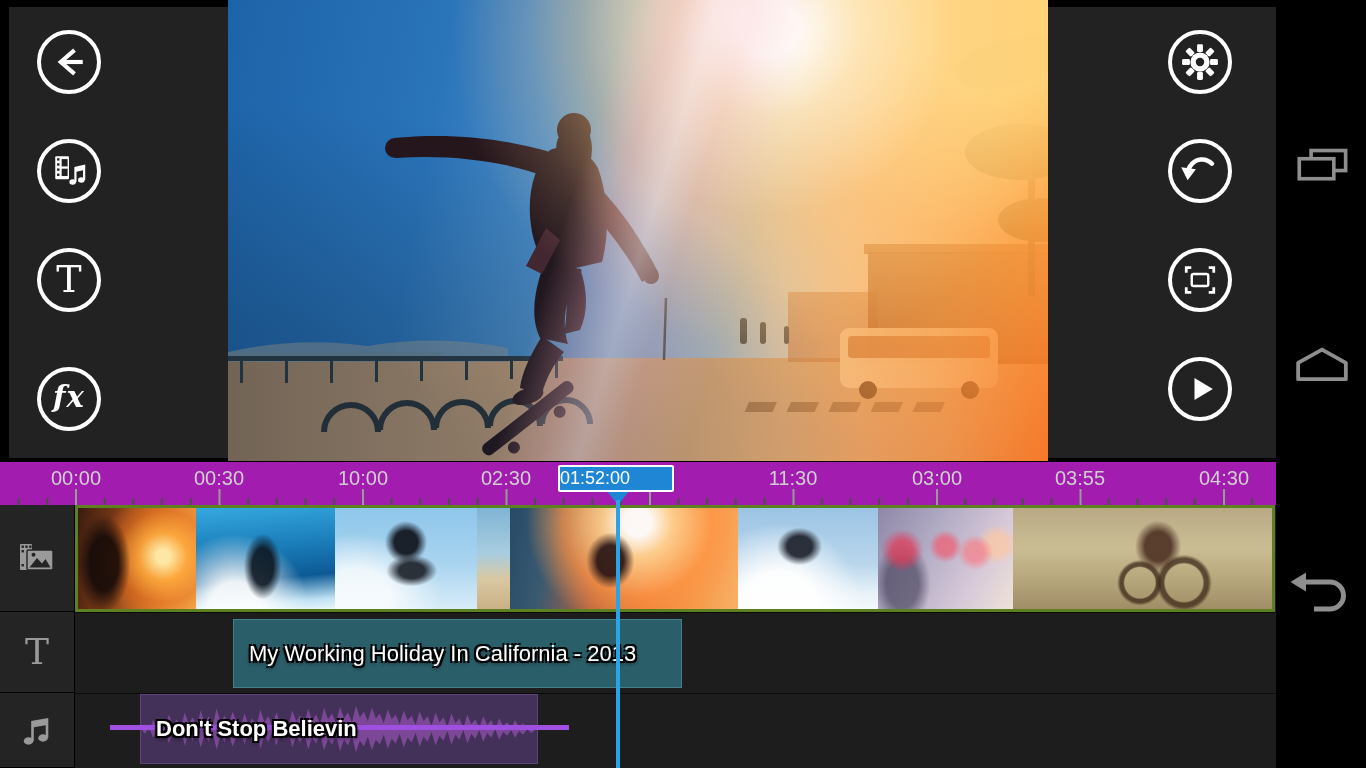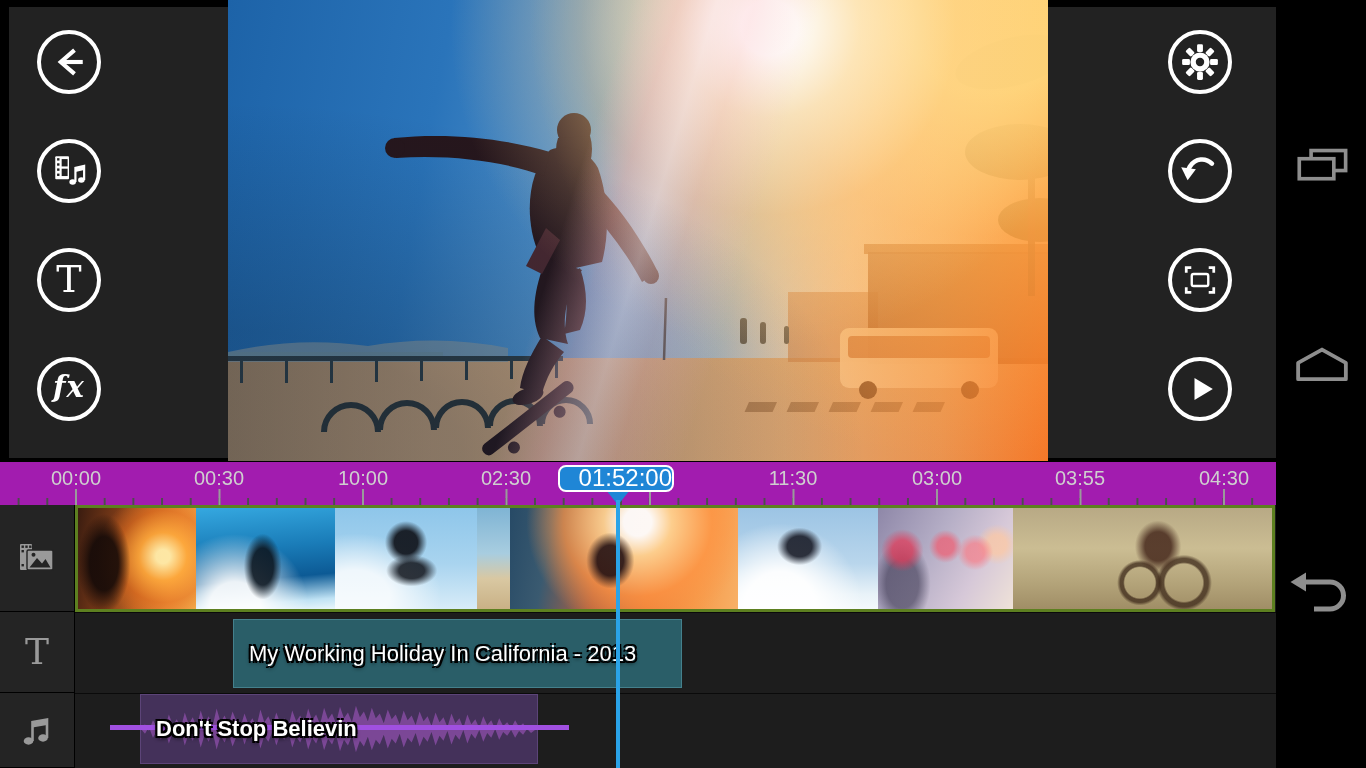--- a/index.html
+++ b/index.html
@@ -43,22 +43,22 @@
   .ruler{position:absolute;left:0;top:0;width:1276px;height:43px;background:#a21caf;}
   .rl{position:absolute;top:5px;width:86px;text-align:center;color:#cfcfcf;font-size:20px;}
   .ticks{position:absolute;left:0;top:27px;width:1276px;height:16px;
      background-image:
        linear-gradient(90deg,#9a9a9a 0 2px,transparent 2px),
        linear-gradient(90deg,#4d4d4d 0 2px,transparent 2px);
      background-size:143.5px 16px,28.7px 7px;
      background-repeat:repeat-x,repeat-x;
      background-position:75px bottom,75px bottom;}
   .timecode{position:absolute;left:558px;top:3px;width:116px;height:27px;background:#1f86d6;
-     border:2px solid #fff;border-radius:8px;color:#fff;font-size:24px;line-height:22px;
-     text-align:right;z-index:11;}
+     border:2px solid #fff;border-radius:2px;color:#fff;font-size:18px;line-height:22px;
+     text-align:left;z-index:11;}
   .ph-tri{position:absolute;left:606px;top:28px;width:0;height:0;z-index:10;
      border-left:12px solid transparent;border-right:12px solid transparent;border-top:15px solid #1f86d6;}
   .ph-line{position:absolute;left:616px;top:38px;width:4px;height:268px;background:#2aa3e8;z-index:10;}
 
   .hdrcol{position:absolute;left:0;top:43px;width:75px;height:263px;}
   .hcell{position:relative;width:75px;background:#242424;border-right:1px solid #000;border-bottom:1px solid #000;
      display:flex;align-items:center;justify-content:center;cursor:pointer;}
   .hcell.video{height:107px;}
   .hcell.title{height:81px;}
   .hcell.audio{height:75px;}
@@ -231,21 +231,21 @@
       </g>
       <ellipse cx="28" cy="36" rx="3.6" ry="2.9" fill="#fff"></ellipse>
       <ellipse cx="37.5" cy="33.8" rx="3.6" ry="2.9" fill="#fff"></ellipse>
       <path d="M31 36 V20.5 L40.5 18.5 V33.8" stroke="#fff" stroke-width="2.4" fill="none"></path>
       <path d="M31 20.5 L40.5 18.5 L40.5 23 L31 25 Z" fill="#fff"></path>
     </svg>
   </div>
   <div class="cbtn" style="left:37px;top:248px">
     <span class="glyph-serif glyph-T">T</span>
   </div>
-  <div class="cbtn" style="left:37px;top:357px">
+  <div class="cbtn" style="left:37px;top:367px">
     <span class="glyph-serif glyph-fx">fx</span>
   </div>
 
   <div class="cbtn" style="left:1168px;top:30px">
     <svg viewBox="0 0 48 48">
       <g fill="#fff">
         <circle cx="24" cy="24" r="10.5"></circle>
         <rect x="20.8" y="4.5" width="6.4" height="8.5" rx="1.4"></rect>
         <rect x="20.8" y="4.5" width="6.4" height="8.5" rx="1.4" transform="rotate(45 24 24)"></rect>
         <rect x="20.8" y="4.5" width="6.4" height="8.5" rx="1.4" transform="rotate(90 24 24)"></rect>

